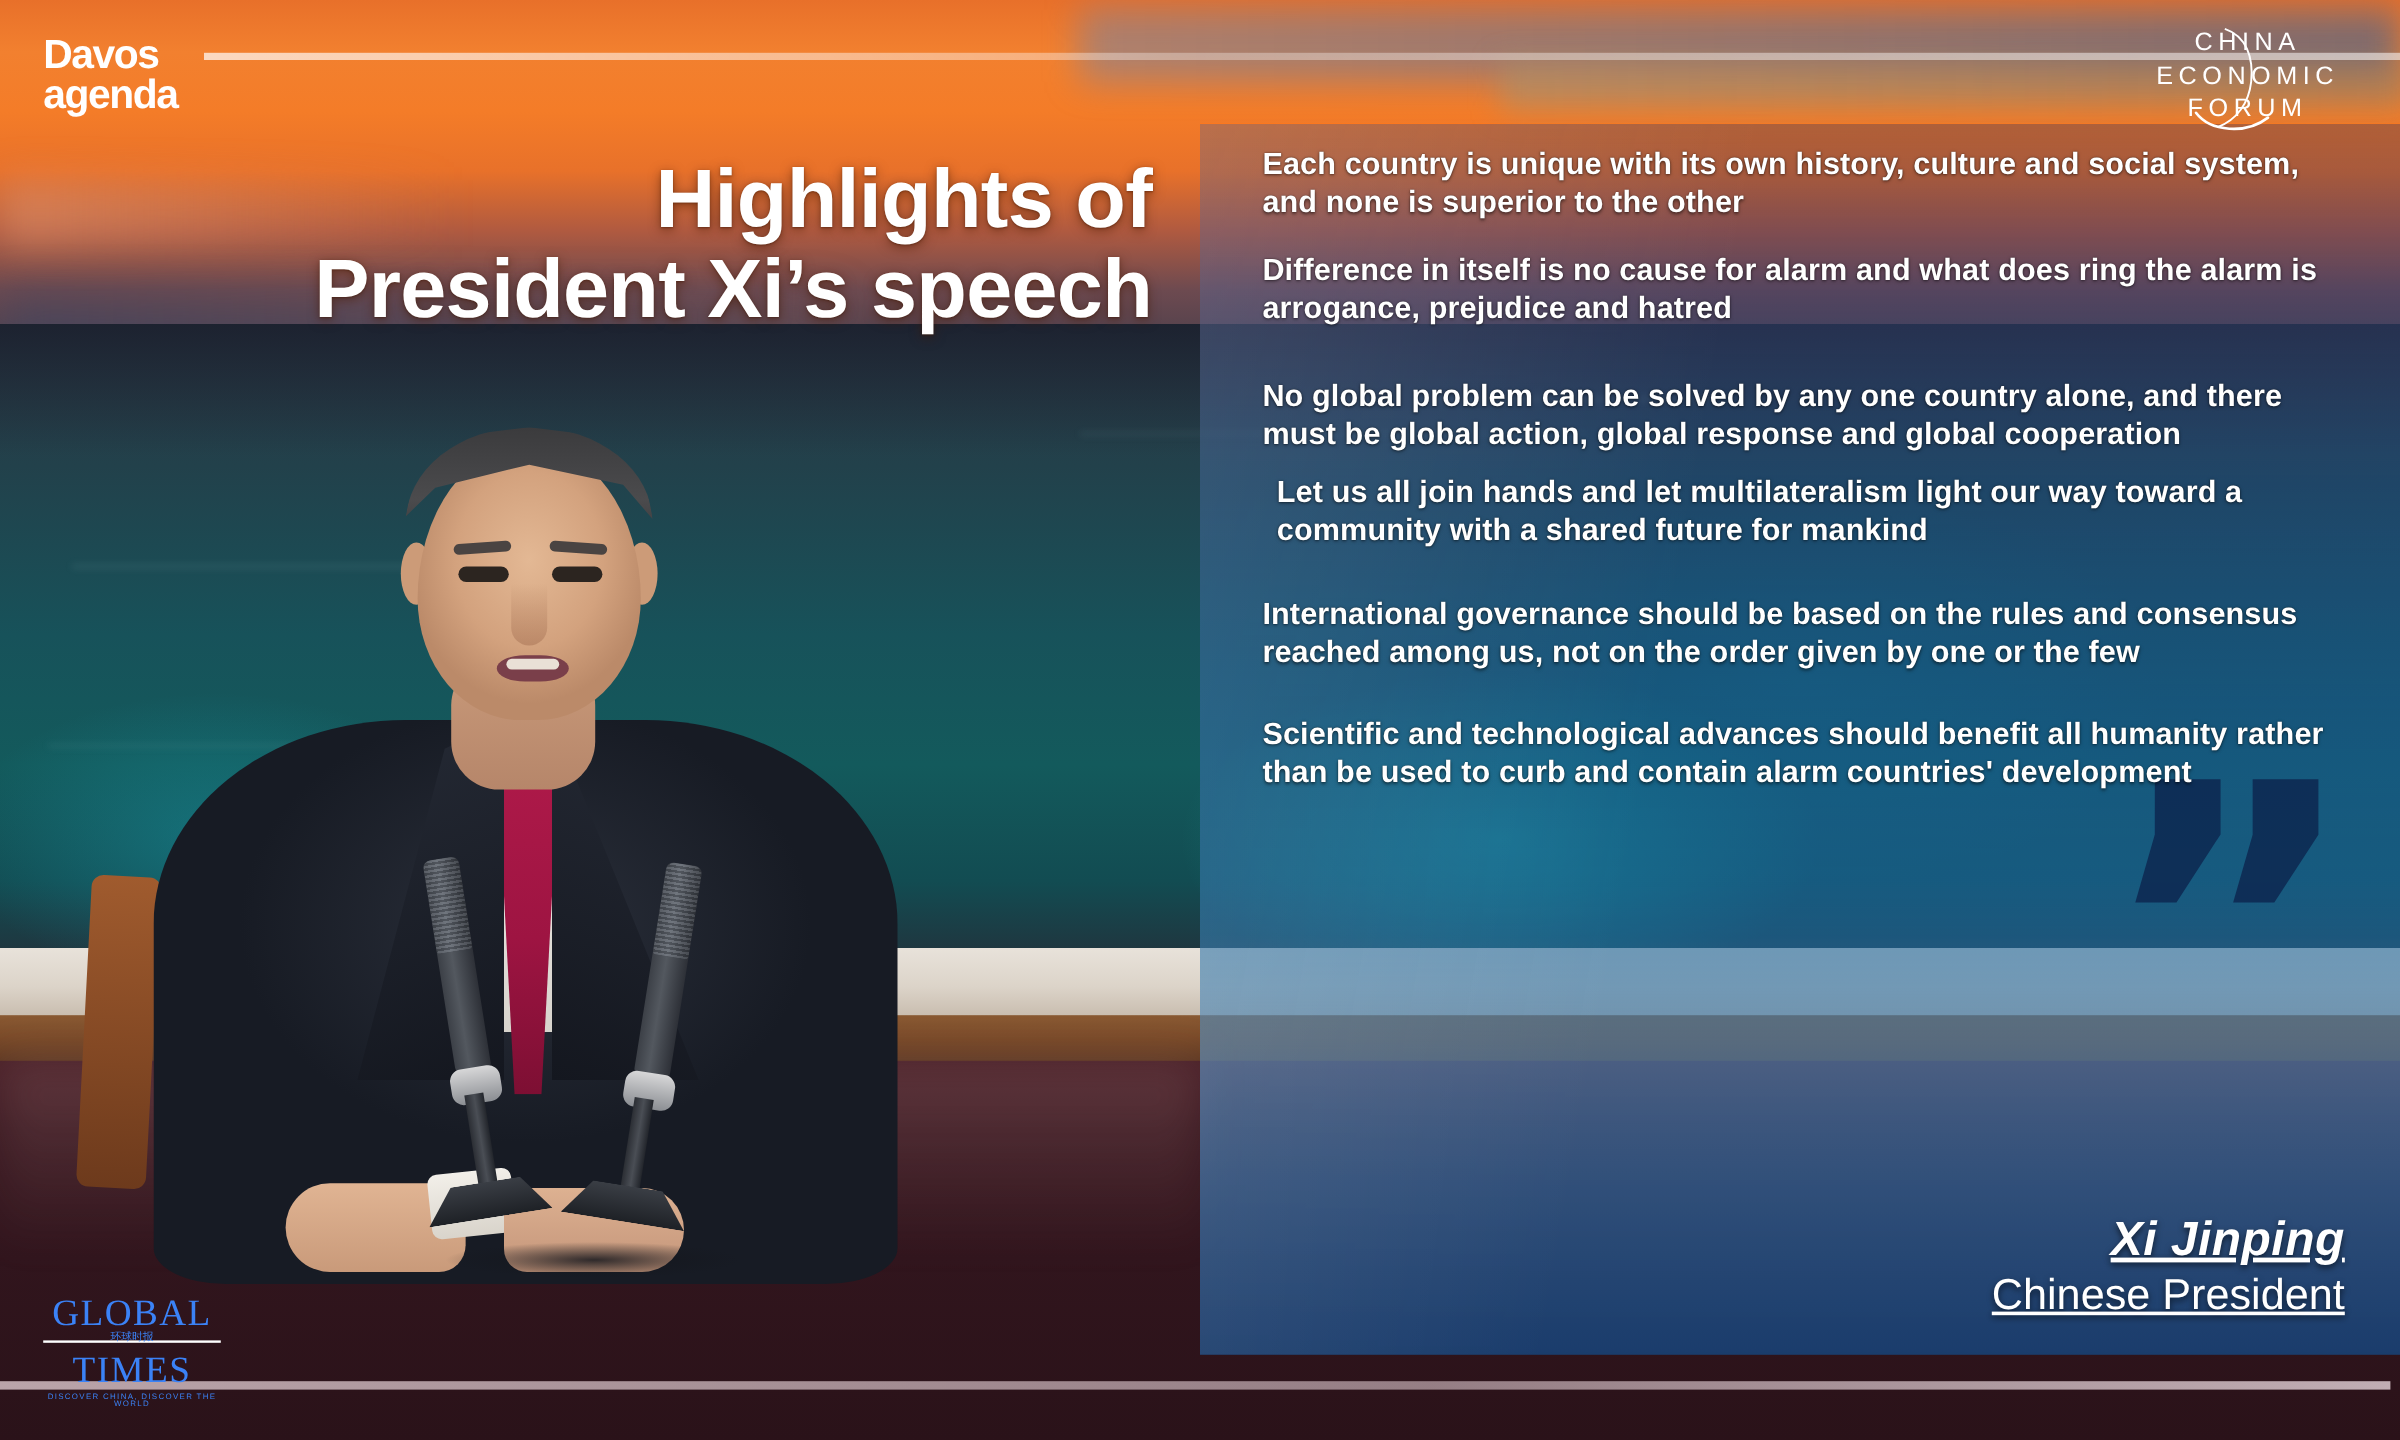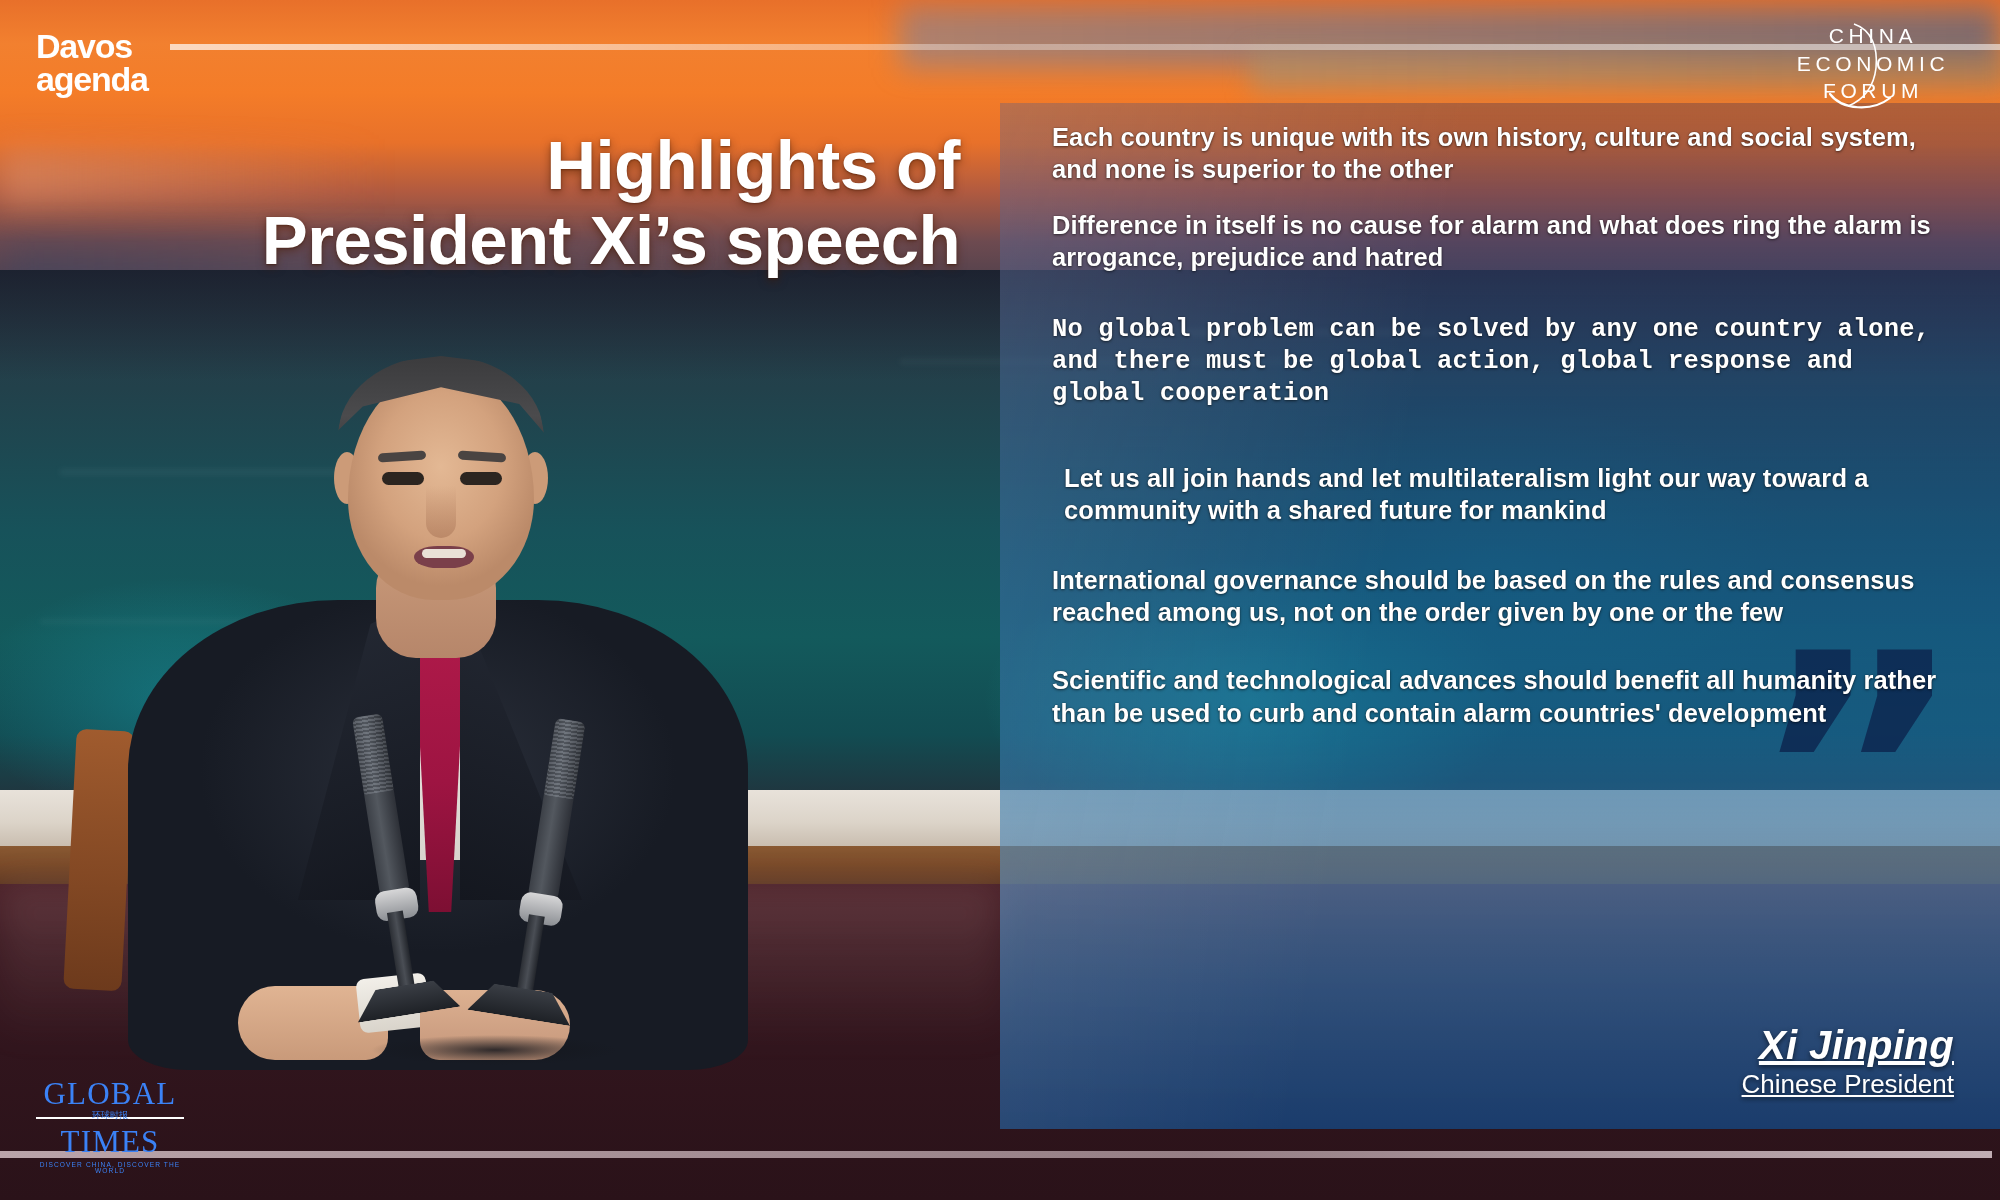--- a/index.html
+++ b/index.html
@@ -253,37 +253,37 @@
     color:#ffffff;
     font-size:25.5px;
     line-height:1.26;
     font-weight:700;
     letter-spacing:.1px;
     margin-bottom:26px;
     text-shadow:0 1px 3px rgba(0,0,0,.55), 0 0 1px rgba(0,0,0,.6);
   }
   .quote.q1 { margin-bottom:24px; }
   .quote.q2 { margin-bottom:40px; }
-  .quote.q3 { margin-bottom:52px;font-family:Liberation Mono, monospace; }
+  .quote.q3 { margin-bottom:16px; }
   .quote.q4 { margin-bottom:38px;margin-left:12px; }
   .quote.q5 { margin-bottom:36px; }
   .quote.q6 { margin-bottom:0; }
 
   .attrib {
     position:absolute; right:46px; bottom:28px;
     text-align:right; color:#ffffff;
     text-shadow:0 2px 5px rgba(0,0,0,.6);
     text-decoration:underline;
   }
   .attrib-name {
     font-size:40px; font-weight:700; font-style:italic;
     line-height:1.1; letter-spacing:.4px;
   }
   .attrib-role {
-    font-size:26px; font-weight:400; line-height:1.22; margin-top:2px;
+    font-size:36px; font-weight:400; line-height:1.22; margin-top:2px;
   }
 
   
   .headline {
     position:absolute; left:260px; top:128px; width:700px;
     text-align:right; color:#ffffff;
     font-weight:700; font-size:69px; line-height:1.09;
     letter-spacing:-.6px;
     text-shadow:0 3px 10px rgba(70,25,0,.55), 0 1px 2px rgba(60,20,0,.5);
   }

